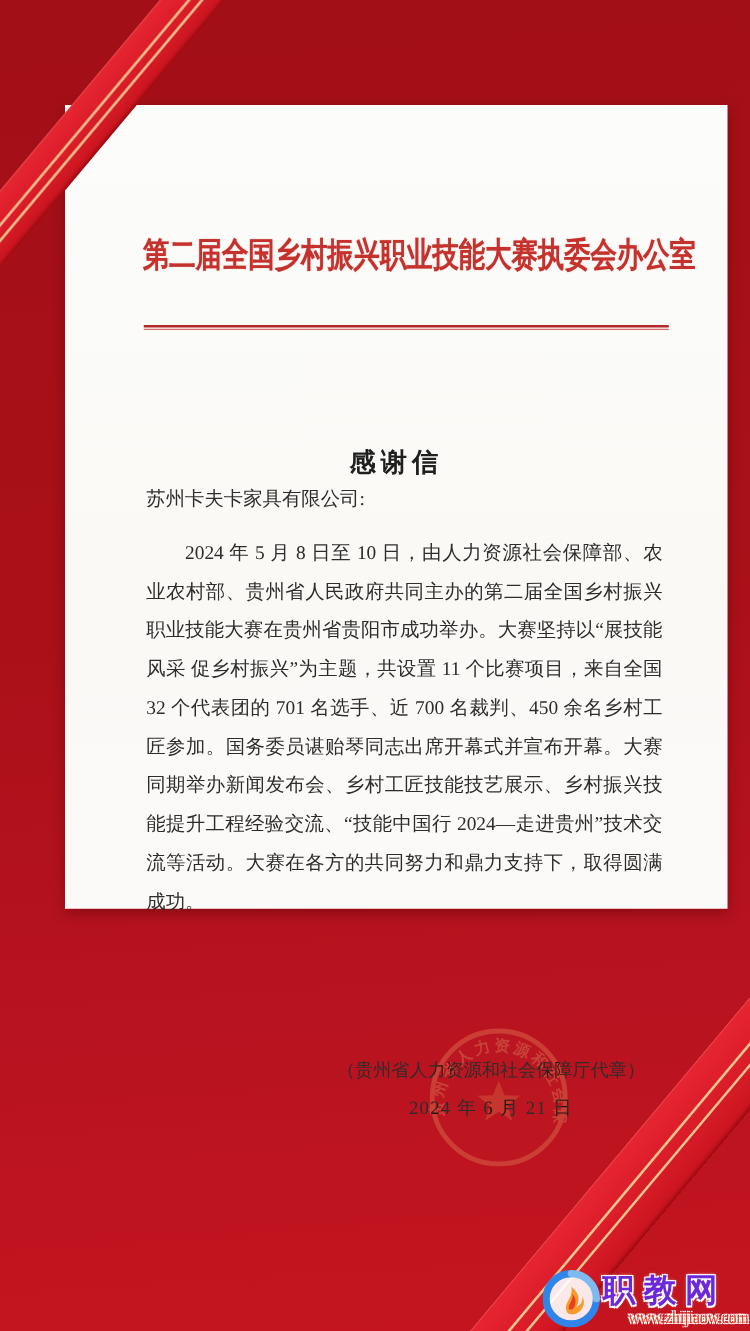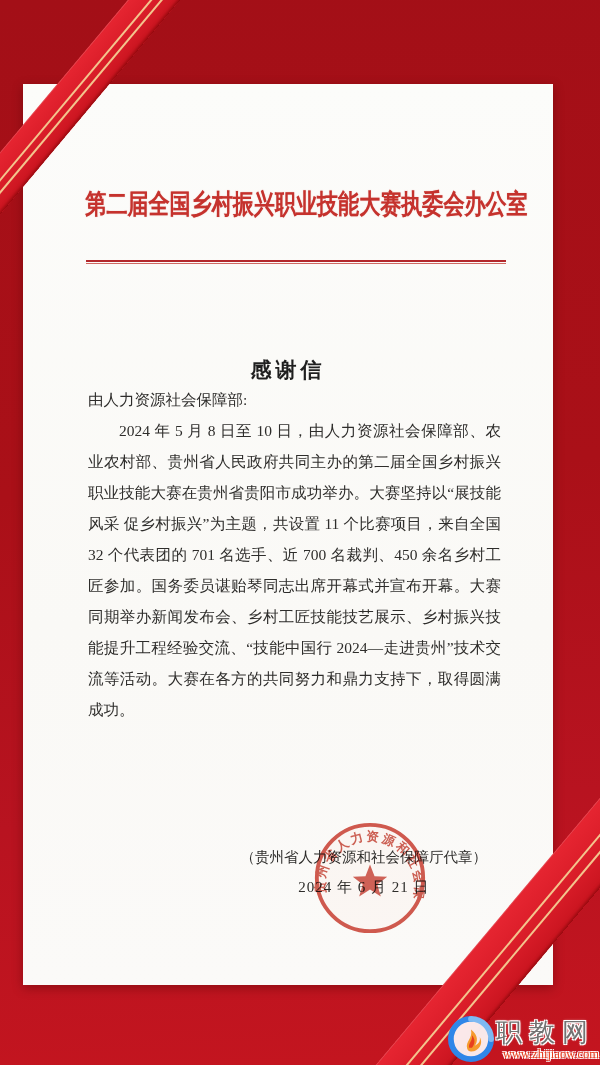--- a/index.html
+++ b/index.html
@@ -3,21 +3,21 @@
 <meta charset="utf-8">
 <style>
   html,body{margin:0;padding:0;}
   body{
     width:600px;height:1065px;position:relative;overflow:hidden;
     background:linear-gradient(176deg,#a30f17 0%,#aa1018 45%,#b81320 75%,#c4151f 100%);
     font-family:"Liberation Serif","DejaVu Serif",serif;
   }
   
   .paper{
-    position:absolute;left:23px;top:84px;width:530px;height:901px;
+    position:absolute;left:52px;top:84px;width:530px;height:643px;
     background:linear-gradient(180deg,#fcfcfa 0%,#faf9f6 60%,#fbfaf8 100%);
     box-shadow:0 3px 10px rgba(70,0,0,.4);
     z-index:2;
   }
   
   .ribbon{
     position:absolute;z-index:5;
     background:linear-gradient(180deg,#e62531 0%,#dc1e2a 45%,#c9141f 100%);
     box-shadow:inset 0 1px 0 rgba(255,255,255,.15), inset 0 -2px 3px rgba(110,0,0,.5);
   }
@@ -38,43 +38,43 @@
   .letter-title{
     position:absolute;top:232px;left:0;right:0;text-align:center;
     font-size:21px;font-weight:bold;color:#1f1f1f;letter-spacing:4px;margin-top:40px;
   }
   
   .body-text{
     position:absolute;top:300px;left:65px;width:413px;
     font-size:15.5px;line-height:31px;color:#2e2d2b;text-align:justify;
   }
   .body-text p{margin:0;}
-  .body-text p.indent{text-indent:2em;}
+  .body-text p.indent{text-indent:2em;margin-top:12px;}
   
   .sign-block{
     position:absolute;top:758px;right:66px;text-align:center;color:#2e2d2b;
   }
   .sign-note{font-size:14.5px;line-height:30px;}
   .sign-date{font-size:15px;line-height:30px;letter-spacing:1px;}
   
   .stamp{
     position:absolute;left:289px;top:736px;width:116px;height:116px;
     opacity:.88;mix-blend-mode:multiply;pointer-events:none;
   }
   
   .watermark{
     position:absolute;right:1px;bottom:1px;z-index:10;
     display:flex;align-items:center;gap:2px;
   }
   .wm-logo{width:46px;height:46px;margin-bottom:2px;}
   .wm-col{display:flex;flex-direction:column;align-items:flex-end;}
   .wm-name{
-    font-size:26px;font-weight:normal;color:#737373;letter-spacing:7px;line-height:28px;
+    font-size:26px;font-weight:bold;color:#6d28d9;letter-spacing:7px;line-height:28px;
     text-shadow:1px 1px 0 #fff,-1px -1px 0 #fff,1px -1px 0 #fff,-1px 1px 0 #fff,0 0 3px #fff;
-    padding-right:4px;white-space:nowrap;
+    padding-right:18px;white-space:nowrap;
   }
   .wm-url{
     font-size:12.5px;font-weight:normal;color:#e8401f;line-height:14px;
     text-shadow:1px 1px 0 #fff,-1px -1px 0 #fff,1px -1px 0 #fff,-1px 1px 0 #fff;
     white-space:nowrap;
   }
 </style>
 </head>
 <body>
 
@@ -90,21 +90,21 @@
 <div class="paper">
 
   <div class="office-title">
     <span class="squeeze">第二届全国乡村振兴职业技能大赛执委会办公室</span>
   </div>
   <div class="title-rule"></div>
 
   <div class="letter-title">感谢信</div>
 
   <div class="body-text">
-    <p>由人力资源社会保障部:</p>
+    <p>苏州卡夫卡家具有限公司:</p>
     <p class="indent">2024 年 5 月 8 日至 10 日，由人力资源社会保障部、农业农村部、贵州省人民政府共同主办的第二届全国乡村振兴职业技能大赛在贵州省贵阳市成功举办。大赛坚持以“展技能风采 促乡村振兴”为主题，共设置 11 个比赛项目，来自全国 32 个代表团的 701 名选手、近 700 名裁判、450 余名乡村工匠参加。国务委员谌贻琴同志出席开幕式并宣布开幕。大赛同期举办新闻发布会、乡村工匠技能技艺展示、乡村振兴技能提升工程经验交流、“技能中国行 2024—走进贵州”技术交流等活动。大赛在各方的共同努力和鼎力支持下，取得圆满成功。</p>
   </div>
 
   <div class="sign-block">
     <div class="sign-note">（贵州省人力资源和社会保障厅代章）</div>
     <div class="sign-date">2024 年 6 月 21 日</div>
   </div>
 
   <svg class="stamp" viewBox="0 0 120 120">
     <defs>

